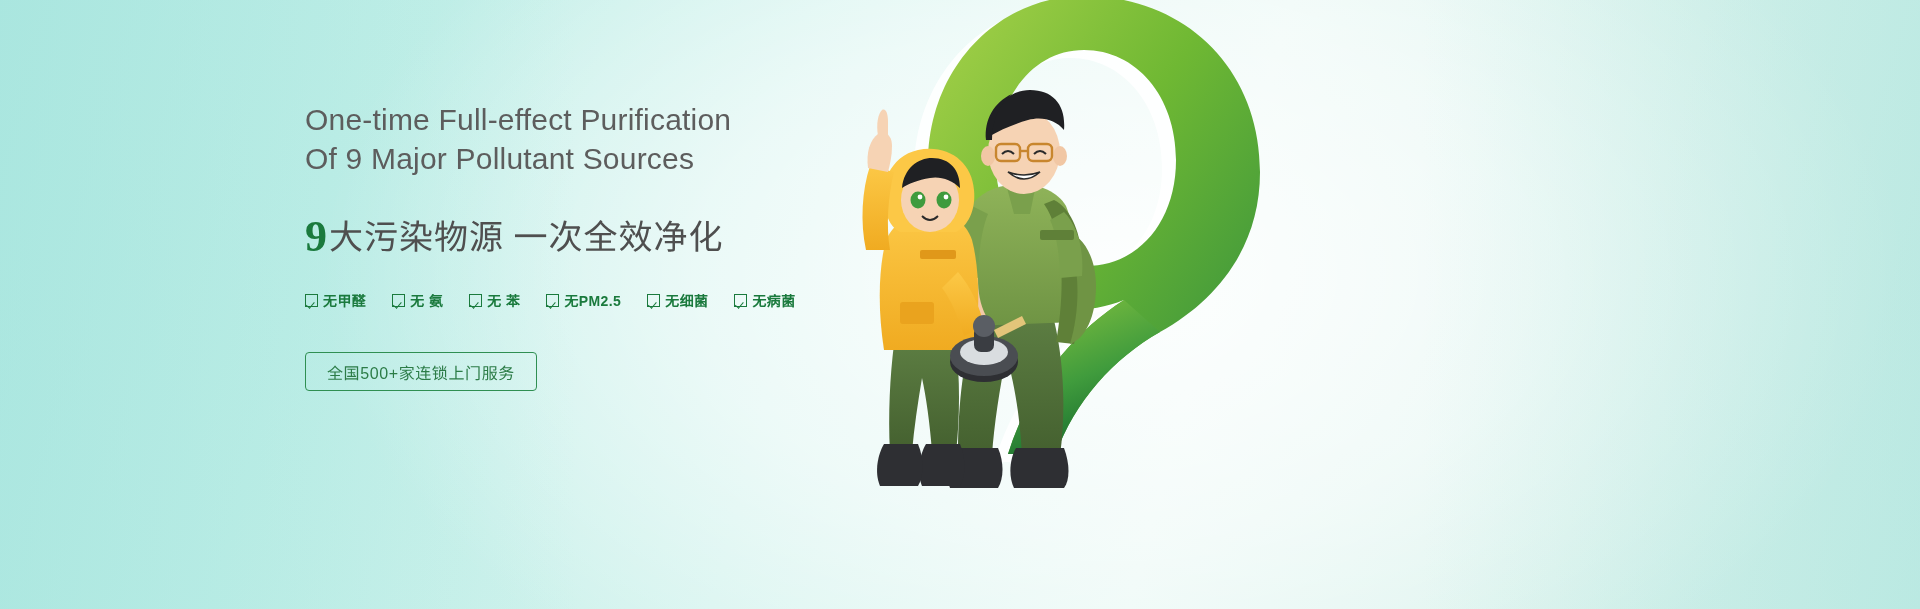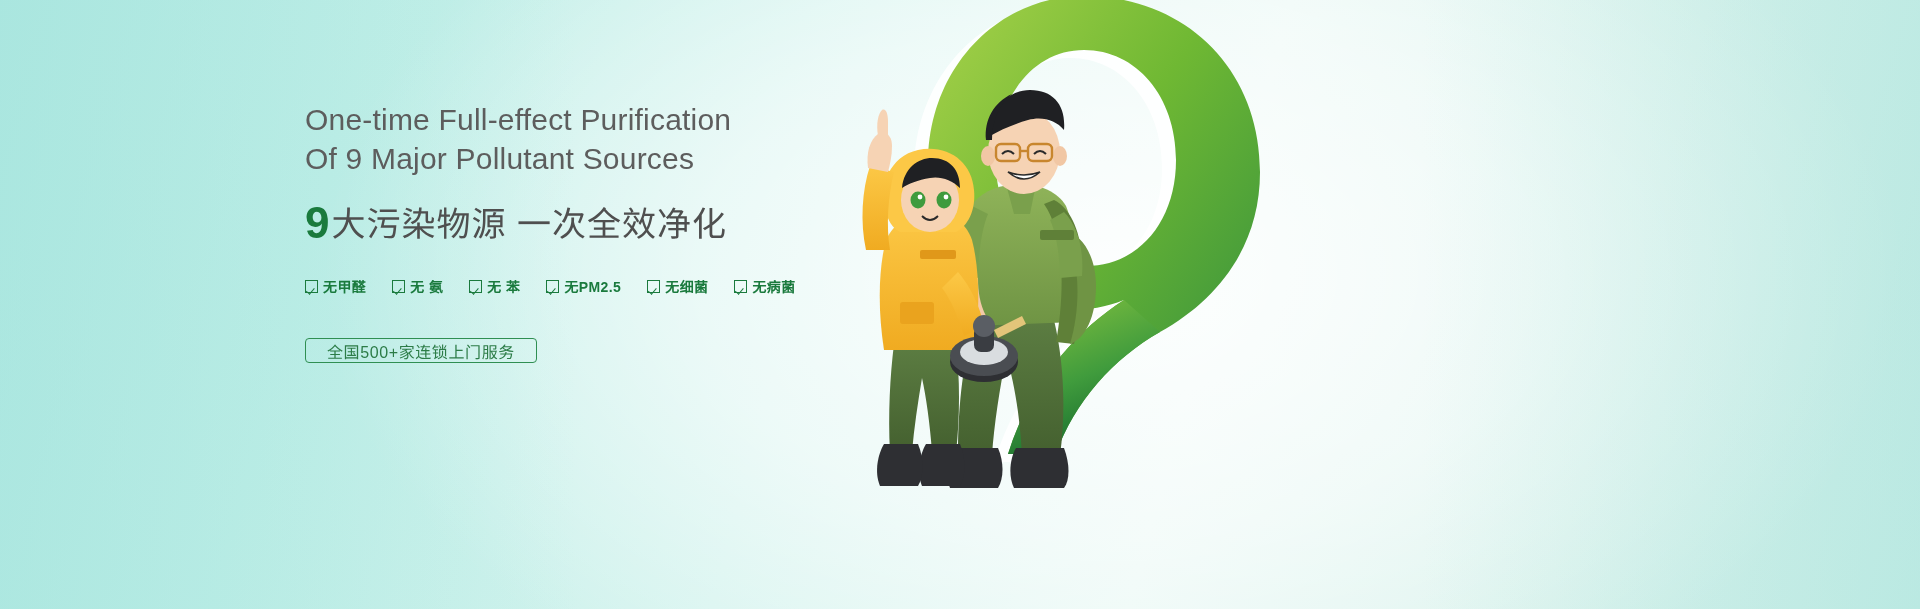--- a/index.html
+++ b/index.html
@@ -36,27 +36,28 @@
   }
   .headline-en {
     font-size:30px;
     line-height:39px;
     color:#5d5d5d;
     font-weight:400;
     letter-spacing:.2px;
     white-space:pre-line;
   }
   .headline-cn {
-    margin-top:23px;
+    margin-top:37px;
     font-size:34px;
     line-height:44px;
     color:#4f4f4f;
     font-weight:500;
     letter-spacing:1px;
     white-space:nowrap;
+    font-family:Liberation Serif, serif;
   }
   .headline-cn .big-num {
     color:#1a7a3d;
     font-size:44px;
     font-weight:700;
     line-height:44px;
     vertical-align:-2px;
     margin-right:1px;
   }
 
@@ -93,21 +94,21 @@
     border-bottom:1.6px solid #1a7a3d;
     transform:rotate(40deg);
   }
 
   
   .cta {
     margin-top:42px;
     display:inline-flex;
     align-items:center;
     justify-content:center;
-    height:25px;
+    height:39px;
     padding:0 21px;
     border:1px solid #2f8f52;
     border-radius:4px;
     background:transparent;
     color:#2c7c47;
     font-size:16px;
     letter-spacing:.6px;
     cursor:pointer;
     white-space:nowrap;
   }

